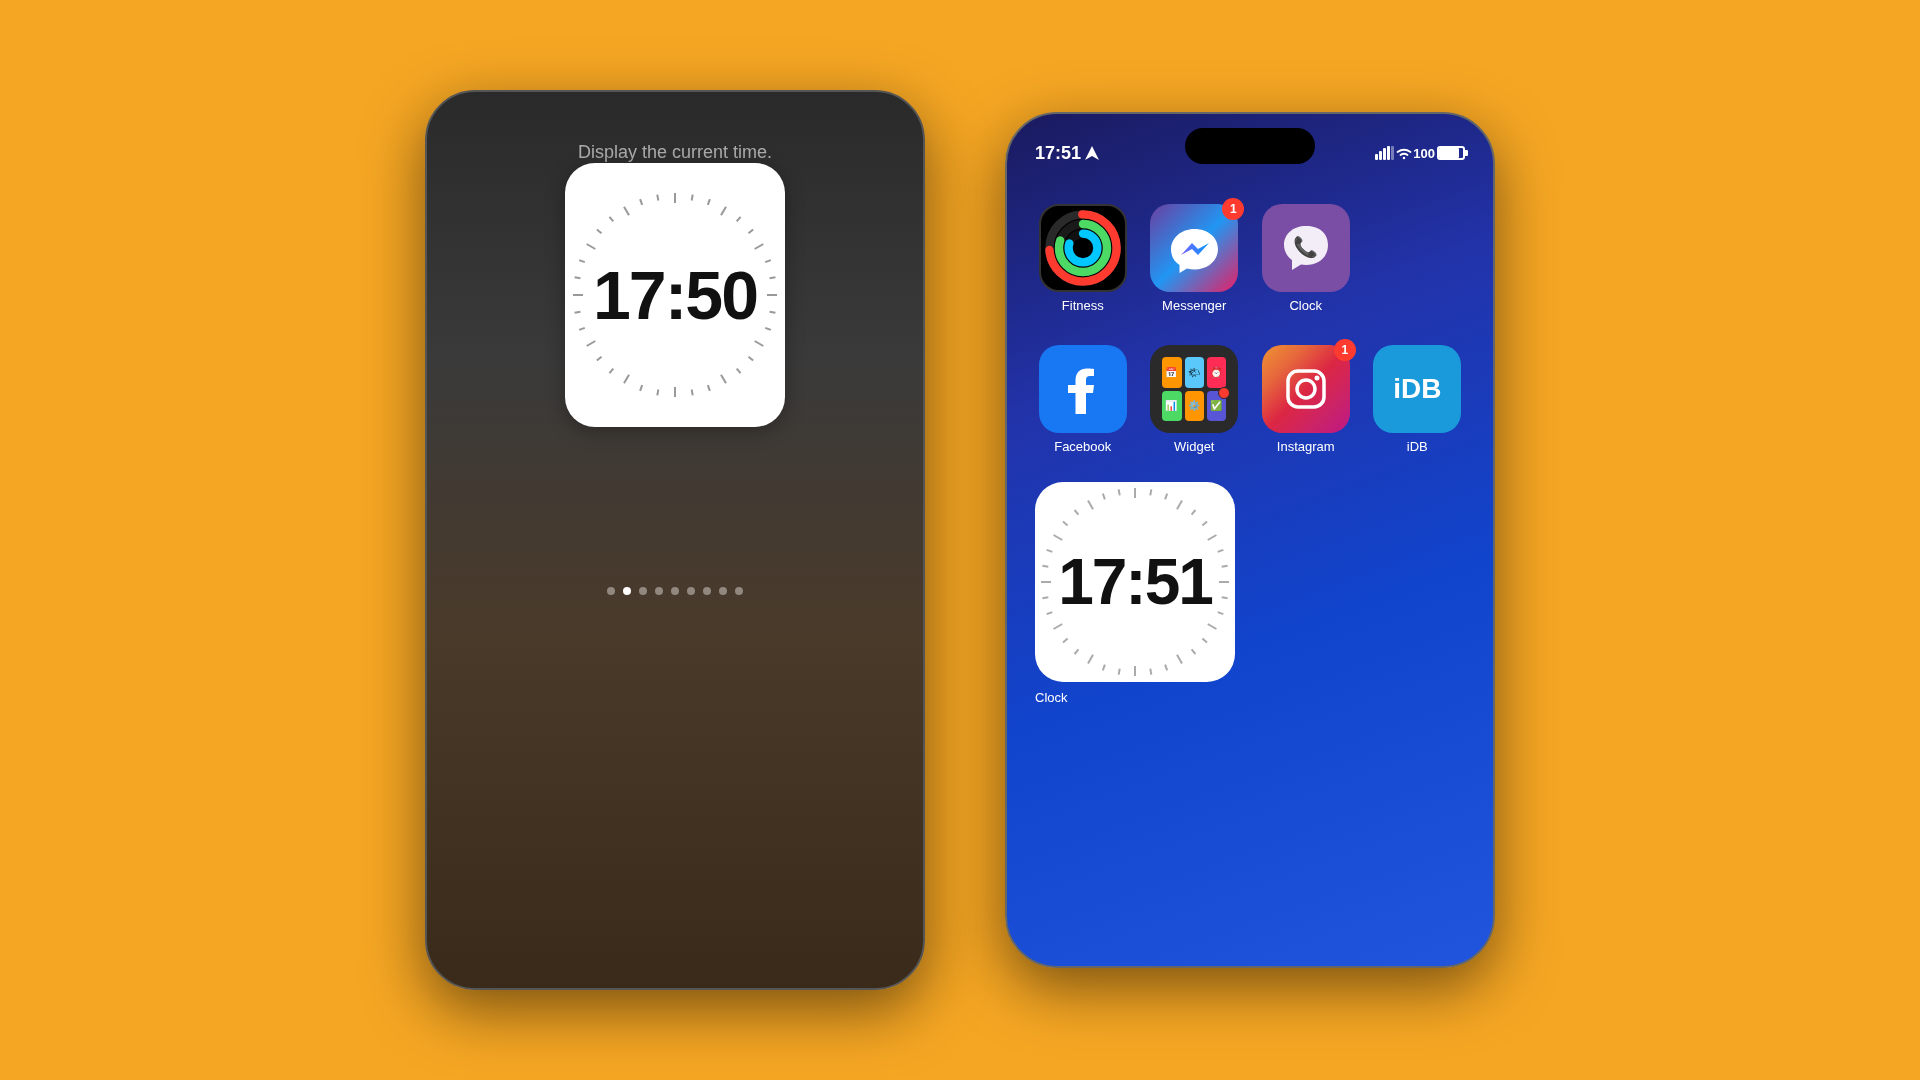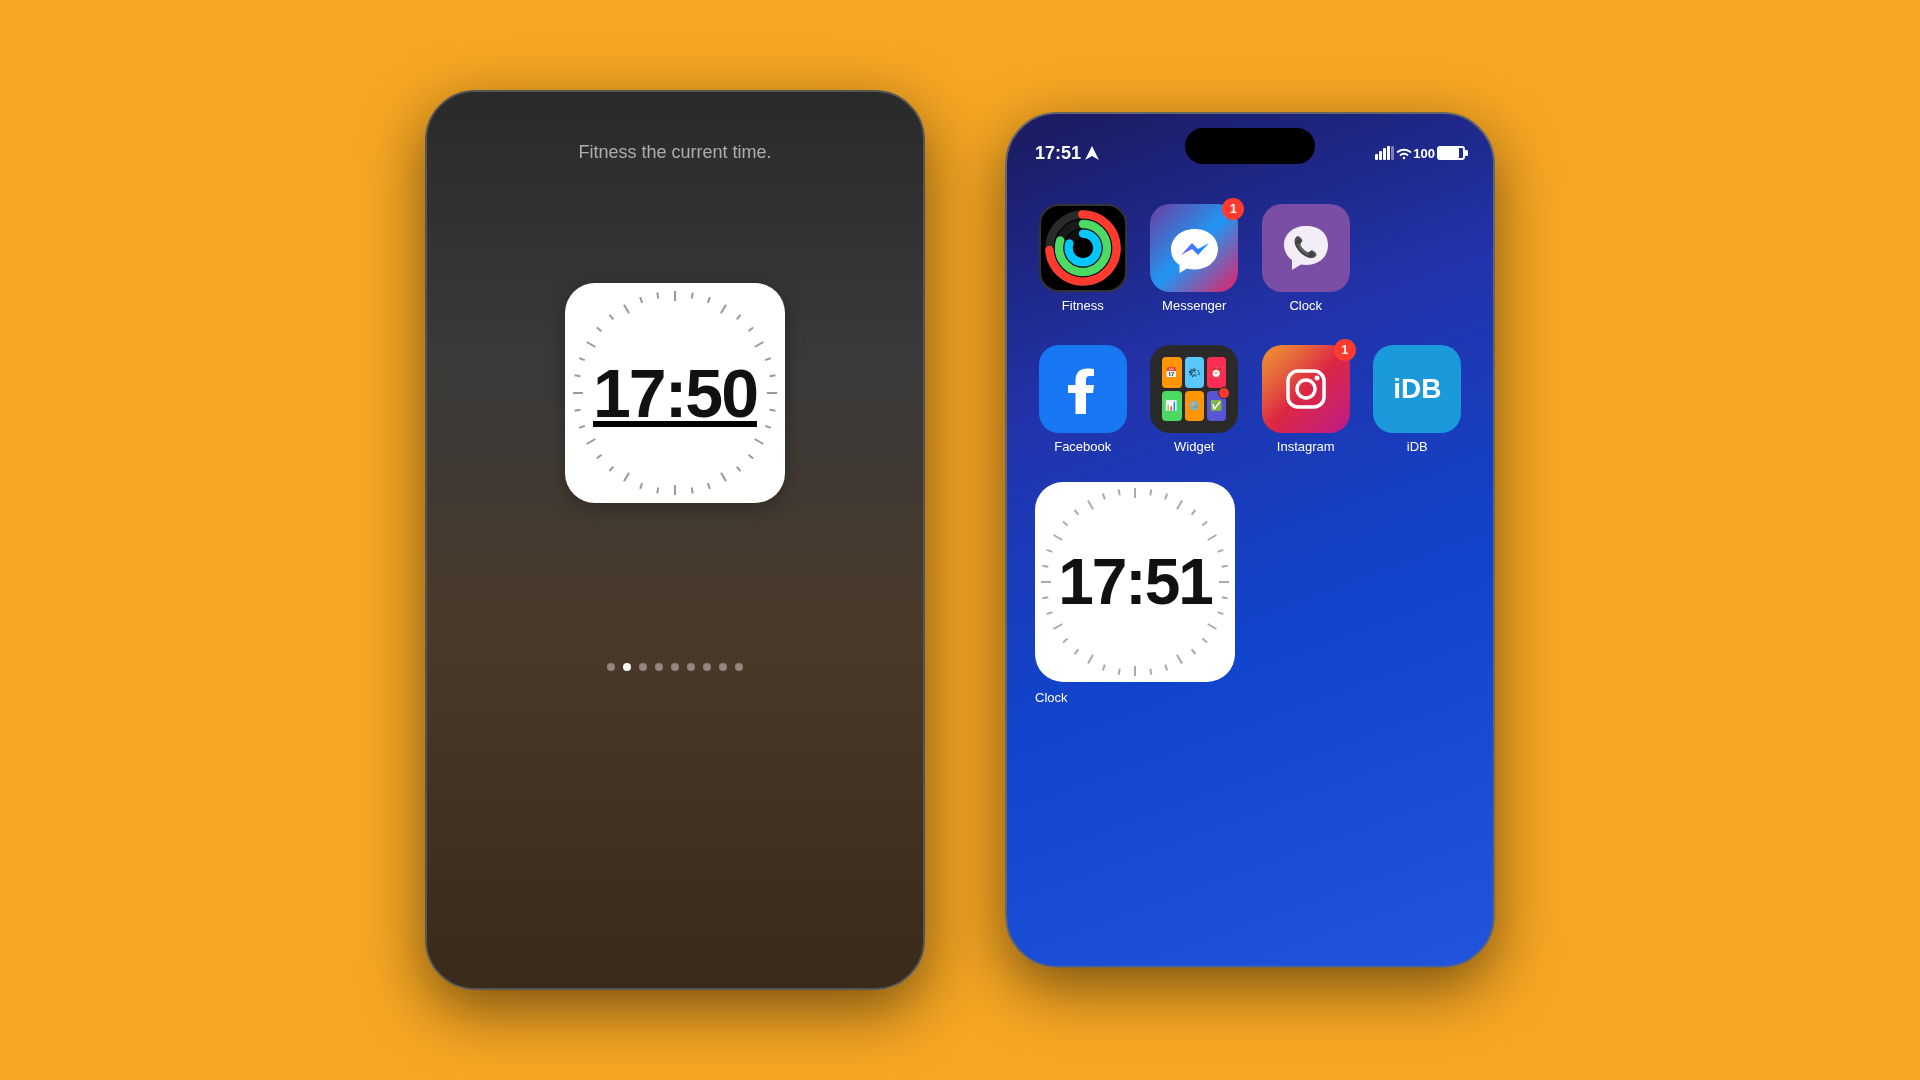--- a/index.html
+++ b/index.html
@@ -52,31 +52,29 @@
 
     .phone-left-description {
       color: #ccc;
       font-size: 18px;
       margin-top: 50px;
       text-align: center;
       opacity: 0.8;
     }
 
     .widget-preview-left {
-      margin-top: 120px;
       width: 220px;
-      height: 220px;
+      height: 264px;
       background: white;
       border-radius: 30px;
       display: flex;
       align-items: center;
       justify-content: center;
       position: relative;
       box-shadow: 0 4px 20px rgba(0,0,0,0.3);
-      text-decoration: underline;
     }
 
     .widget-time-left {
       font-size: 68px;
       font-weight: 900;
       color: #111;
       letter-spacing: -2px;
       font-variant-numeric: tabular-nums;
     }
 
@@ -352,21 +350,21 @@
     }
   </style>
 </head>
 <body>
 
 <div class="scene">
 
   <div class="phone-left">
     <div class="phone-left-side-btn"></div>
 
-    <p class="phone-left-description">Fitness the current time.</p>
+    <p class="phone-left-description">Display the current time.</p>
 
     <div class="widget-preview-left">
       <svg class="tick-svg" viewBox="0 0 220 220">
 
         <g stroke="#999" stroke-width="2">
 
           <line x1="110" y1="8" x2="110" y2="18" transform="rotate(0 110 110)"></line>
           <line x1="110" y1="8" x2="110" y2="14" transform="rotate(10 110 110)"></line>
           <line x1="110" y1="8" x2="110" y2="14" transform="rotate(20 110 110)"></line>
           <line x1="110" y1="8" x2="110" y2="18" transform="rotate(30 110 110)"></line>

